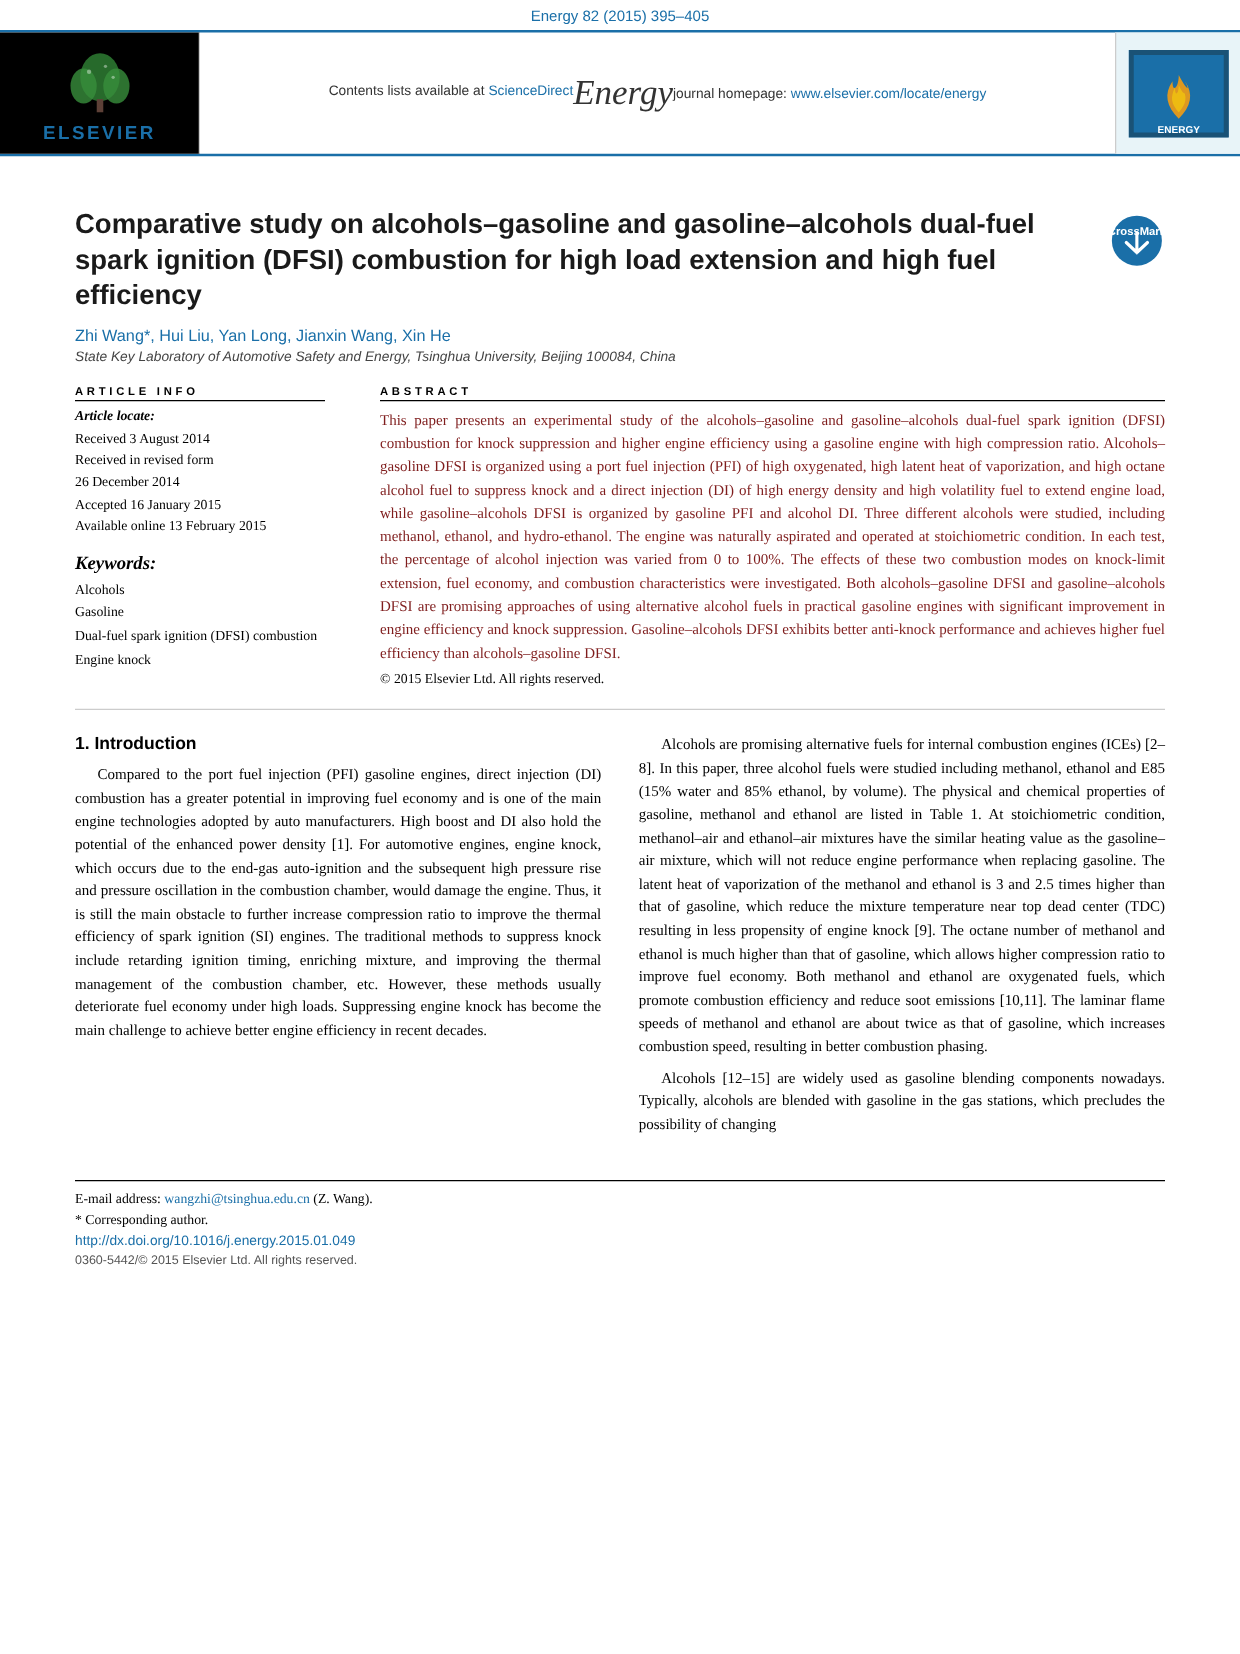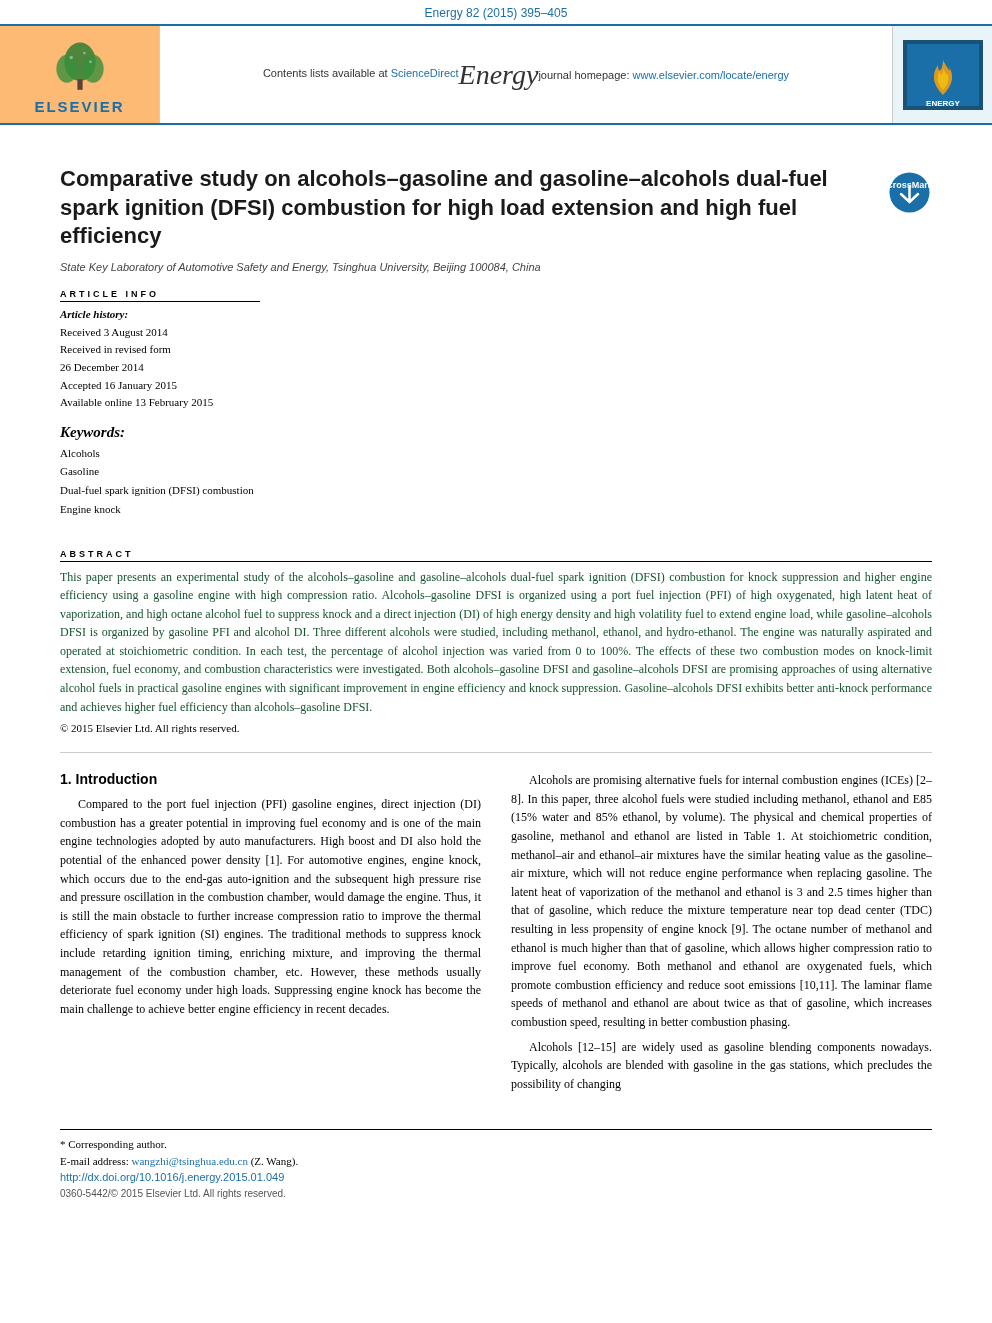--- a/index.html
+++ b/index.html
@@ -25,21 +25,21 @@
       border-bottom: 2px solid #1a6fa8;
     }
     .journal-header-left {
       width: 160px;
       min-width: 160px;
       border-right: 1px solid #ccc;
       display: flex;
       align-items: center;
       justify-content: center;
       padding: 8px;
-      background: #fdba74;
+      background: #000000;
     }
     .elsevier-logo {
       display: flex;
       flex-direction: column;
       align-items: center;
     }
     .elsevier-tree {
       width: 70px;
       height: 60px;
     }
@@ -138,22 +138,21 @@
     }
     .affiliation {
       font-size: 11px;
       font-style: italic;
       color: #444;
       margin-bottom: 16px;
       font-family: Arial, sans-serif;
     }
     .two-column {
       display: flex;
-      gap: 30px;
-      flex-direction: column;
+      gap: 44px;
     }
     .left-column {
       width: 200px;
       min-width: 200px;
     }
     .right-column {
       flex: 1;
     }
     .section-header {
       font-size: 9px;
@@ -190,21 +189,21 @@
       margin-bottom: 3px;
     }
     .keyword-item {
       font-size: 11px;
       color: #000;
       line-height: 1.7;
       font-family: "Times New Roman", serif;
     }
     .abstract-text {
       font-size: 12px;
-      color: #14532d;
+      color: #7f1d1d;
       line-height: 1.55;
       font-family: "Times New Roman", serif;
       text-align: justify;
     }
     .copyright-line {
       font-size: 11px;
       color: #000;
       font-family: "Times New Roman", serif;
       margin-top: 6px;
     }
@@ -332,30 +331,33 @@
     <div class="article-title">Comparative study on alcohols–gasoline and gasoline–alcohols dual-fuel spark ignition (DFSI) combustion for high load extension and high fuel efficiency</div>
     <div class="crossmark">
       <svg class="crossmark-icon" viewBox="0 0 45 45" xmlns="http://www.w3.org/2000/svg">
         <circle cx="22.5" cy="22.5" r="20" fill="#1a6fa8"></circle>
         <text x="22.5" y="18" text-anchor="middle" font-family="Arial" font-size="9" fill="#fff" font-weight="bold">CrossMark</text>
         <path d="M14 24 L22.5 32 L31 24 M22.5 32 L22.5 16" stroke="#fff" stroke-width="2.5" fill="none" stroke-linecap="round"></path>
       </svg>
     </div>
   </div>
 
+  <div class="authors">
+    <span>Zhi Wang*, Hui Liu, Yan Long, Jianxin Wang, Xin He</span>
+  </div>
 
   <div class="affiliation">State Key Laboratory of Automotive Safety and Energy, Tsinghua University, Beijing 100084, China</div>
 
   <div class="two-column">
 
     <div class="left-column">
       <div class="section-header">
         <span>Article Info</span>
       </div>
-      <div class="article-info-label">Article history:</div>
+      <div class="article-info-label">Article locate:</div>
       <div class="article-info-item">Received 3 August 2014</div>
       <div class="article-info-item">Received in revised form</div>
       <div class="article-info-item">26 December 2014</div>
       <div class="article-info-item">Accepted 16 January 2015</div>
       <div class="article-info-item">Available online 13 February 2015</div>
 
       <div class="keywords-section">
         <div class="article-info-label keywords-label">Keywords:</div>
         <div class="keyword-item">Alcohols</div>
         <div class="keyword-item">Gasoline</div>
@@ -391,29 +393,29 @@
         <p>Alcohols are promising alternative fuels for internal combustion engines (ICEs) [2–8]. In this paper, three alcohol fuels were studied including methanol, ethanol and E85 (15% water and 85% ethanol, by volume). The physical and chemical properties of gasoline, methanol and ethanol are listed in Table 1. At stoichiometric condition, methanol–air and ethanol–air mixtures have the similar heating value as the gasoline–air mixture, which will not reduce engine performance when replacing gasoline. The latent heat of vaporization of the methanol and ethanol is 3 and 2.5 times higher than that of gasoline, which reduce the mixture temperature near top dead center (TDC) resulting in less propensity of engine knock [9]. The octane number of methanol and ethanol is much higher than that of gasoline, which allows higher compression ratio to improve fuel economy. Both methanol and ethanol are oxygenated fuels, which promote combustion efficiency and reduce soot emissions [10,11]. The laminar flame speeds of methanol and ethanol are about twice as that of gasoline, which increases combustion speed, resulting in better combustion phasing.</p>
       </div>
       <div class="body-text">
         <p>Alcohols [12–15] are widely used as gasoline blending components nowadays. Typically, alcohols are blended with gasoline in the gas stations, which precludes the possibility of changing</p>
       </div>
     </div>
   </div>
 
   <div class="footnote-area">
     <div class="footnote-text">
-      <span>* Corresponding author.</span>
-    </div>
-    <div class="footnote-text">
       <span>E-mail address:</span>
       <a href="#" class="inline-link">
         <span>wangzhi@tsinghua.edu.cn</span>
       </a>
       <span>(Z. Wang).</span>
     </div>
+    <div class="footnote-text">
+      <span>* Corresponding author.</span>
+    </div>
     <div>
       <a href="#" class="doi-link">
         <span>http://dx.doi.org/10.1016/j.energy.2015.01.049</span>
       </a>
     </div>
     <div class="issn-line">0360-5442/© 2015 Elsevier Ltd. All rights reserved.</div>
   </div>
 
 </div>
 

